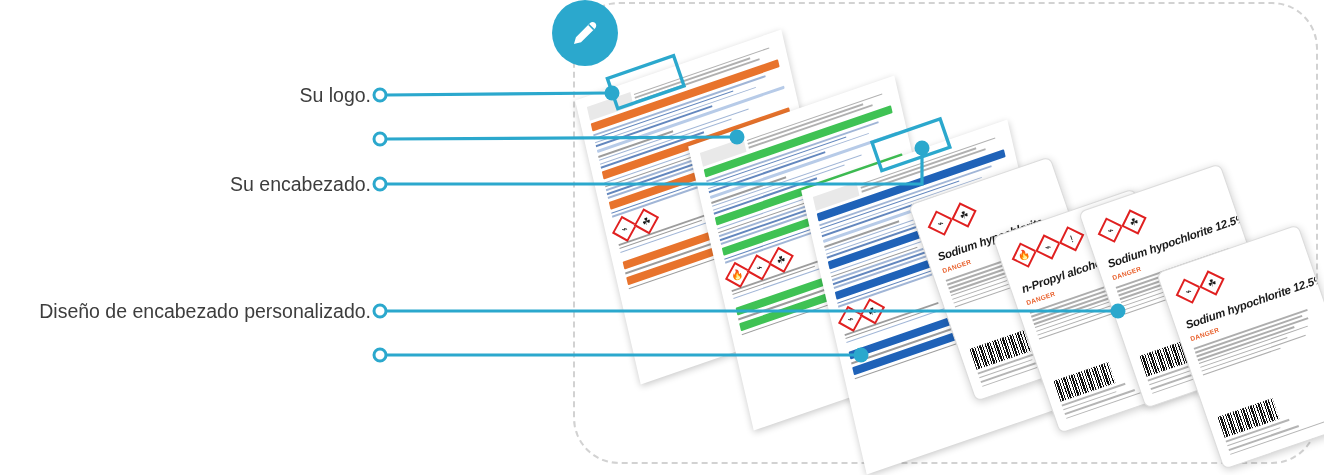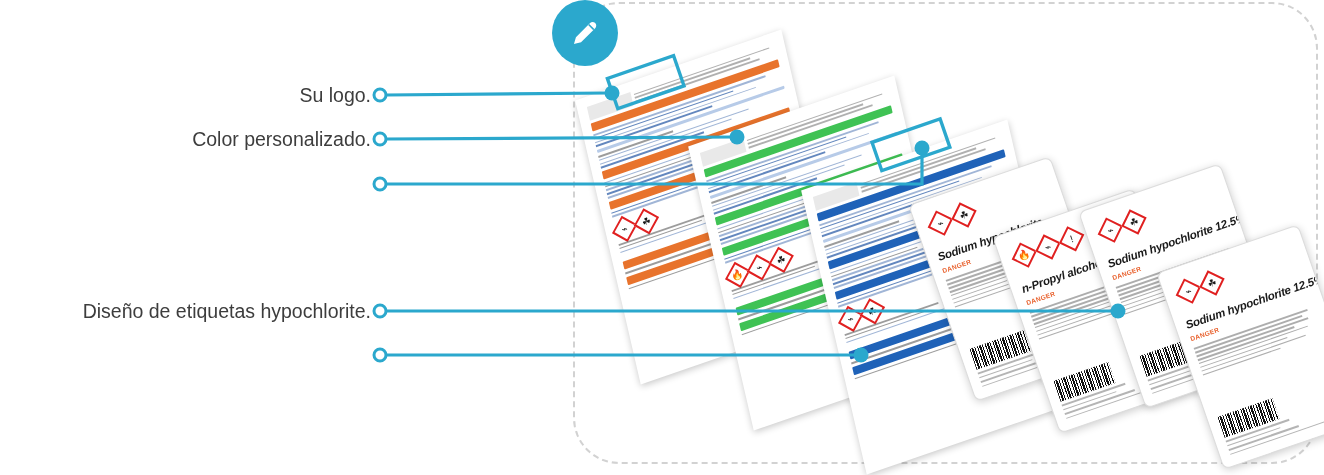--- a/index.html
+++ b/index.html
@@ -524,17 +524,17 @@
 
   <div class="pencil-badge">
     <svg width="34" height="34" viewBox="0 0 24 24">
       <path d="M4.2 19.8 L5.6 15.0 L15.6 5.0 C16.6 4.0 18.2 4.0 19.2 5.0 C20.2 6.0 20.2 7.6 19.2 8.6 L9.2 18.6 Z" fill="#ffffff"></path>
       <path d="M14.6 6.0 L18.2 9.6" stroke="#2ba8cd" stroke-width="1.1" fill="none"></path>
     </svg>
   </div>
 
   <div class="labels-col">
     <div class="callout-label" style="top:83px;">Su logo.</div>
-    <div class="callout-label" style="top:127px;">Color personalizado.</div>
-    <div class="callout-label" style="top:299px;">Diseño de etiquetas hypochlorite.</div>
+    <div class="callout-label" style="top:172px;">Su encabezado.</div>
+    <div class="callout-label" style="top:299px;">Diseño de encabezado personalizado.</div>
   </div>
 
 </div>
 
 </body></html>

